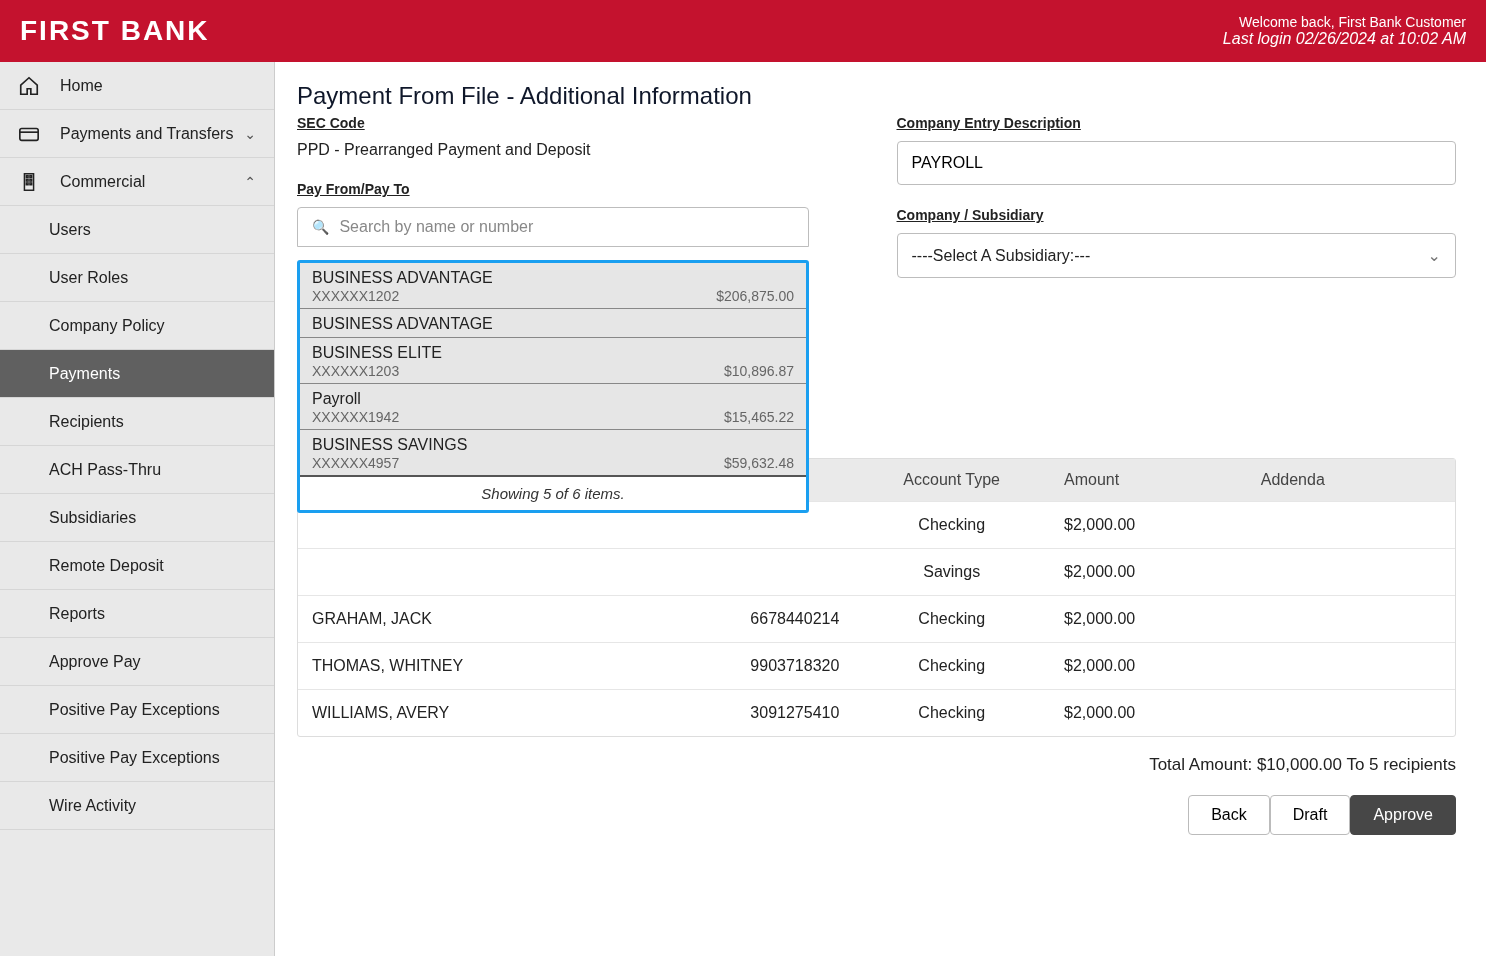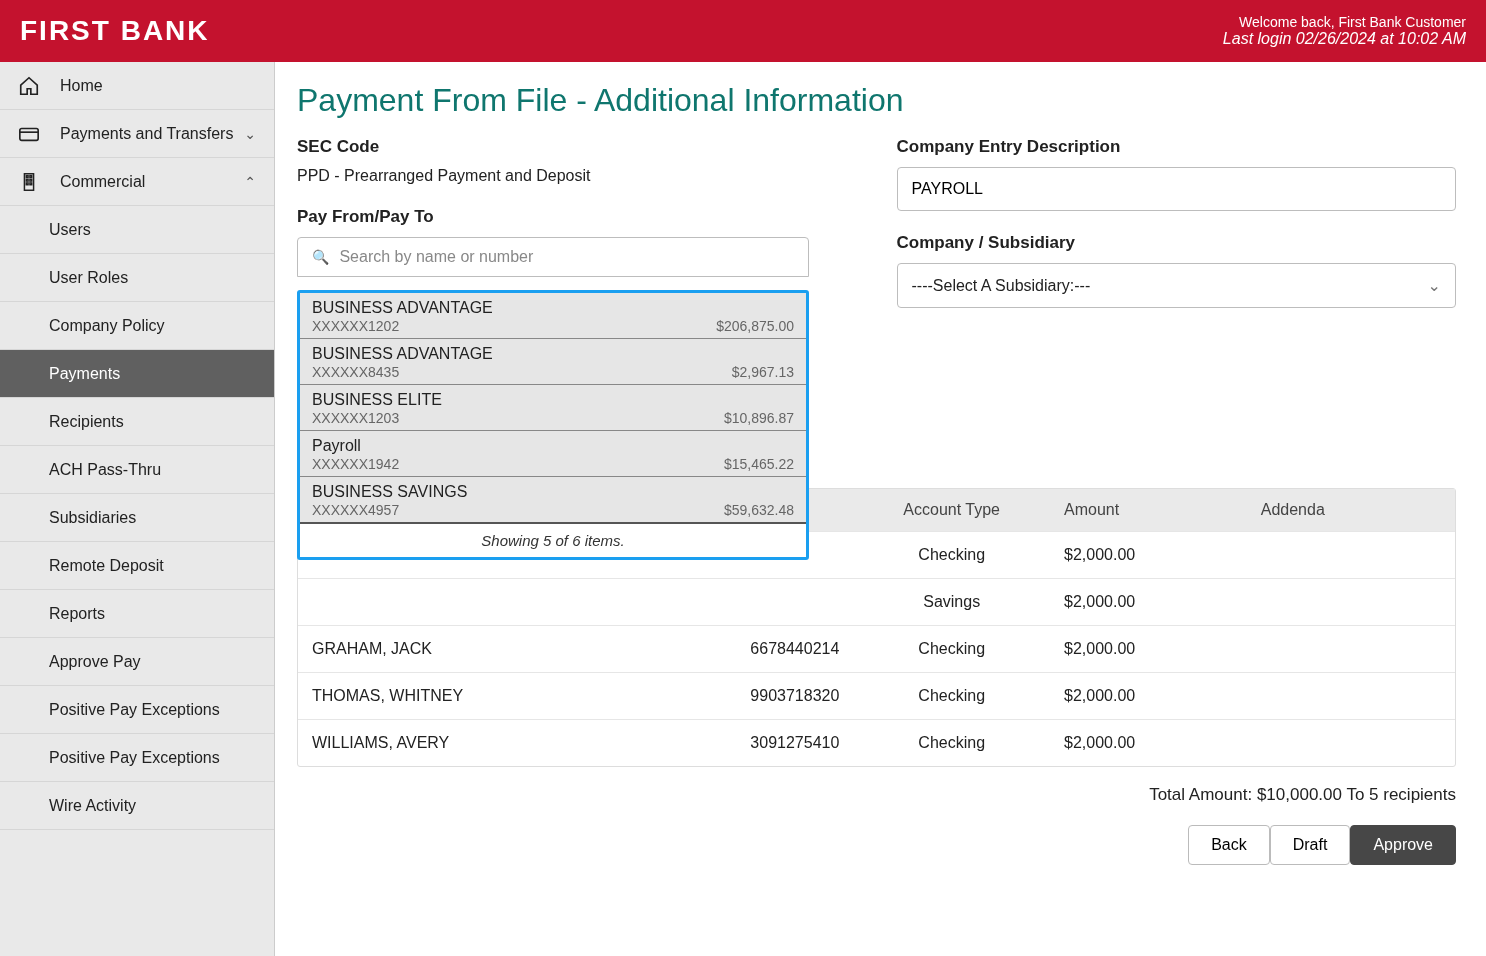--- a/index.html
+++ b/index.html
@@ -17,24 +17,24 @@
   .content { flex: 1; padding: 20px 30px 30px 22px; position: relative; }
 
   
   .nav-item { display: flex; align-items: center; padding: 0 18px; height: 48px; font-size: 16px; border-bottom: 1px solid #d6d6d6; cursor: pointer; }
   .nav-item .nav-icon { width: 28px; text-align: center; font-size: 20px; margin-right: 14px; }
   .nav-item .chev { margin-left: auto; font-size: 14px; color: #555; }
   .nav-sub { padding-left: 49px; height: 48px; display: flex; align-items: center; font-size: 16px; border-bottom: 1px solid #d6d6d6; cursor: pointer; }
   .nav-sub.active { background: #606060; color: #fff; }
 
   
-  h1 { font-size: 32px; font-weight: 400; color: #0f766e; margin-bottom: 18px; }
+  h1 { font-size: 24px; font-weight: 400; color: #0f172a; margin-bottom: 5px; }
   .row { display: flex; gap: 40px; }
   .col { flex: 1; }
-  .label { font-size: 17px; font-weight: 600; margin-bottom: 10px; display: block; }
+  .label { font-size: 14px; font-weight: 600; margin-bottom: 10px; display: block; text-decoration: underline; }
   .static-text { font-size: 16px; color: #222; margin-top: 10px; margin-bottom: 22px; }
 
   .text-input { width: 100%; border: 1px solid #bdbdbd; border-radius: 4px; padding: 12px 14px; font-size: 16px; }
   .select-box { width: 100%; border: 1px solid #bdbdbd; border-radius: 4px; padding: 12px 14px; font-size: 16px; display:flex; align-items:center; justify-content:space-between; background:#fff; cursor:pointer; }
   .select-box .chev2 { color:#777; }
 
   .search-wrap { border:1px solid #bdbdbd; border-radius: 4px 4px 0 0; padding: 10px 14px; display:flex; align-items:center; gap:10px; background:#fff; }
   .search-wrap .s-icon { color:#999; font-size:14px; }
   .search-wrap input { border:none; outline:none; font-size:16px; flex:1; color:#333; }
   .search-wrap input::placeholder { color:#888; }
@@ -152,24 +152,20 @@
             <div id="dd-items">
                 <div class="dd-row">
                   <div class="dd-name">BUSINESS ADVANTAGE</div>
                   <div class="dd-line2">
                     <span>XXXXXX1202</span>
                     <span>$206,875.00</span>
                   </div>
                 </div>
                 <div class="dd-row">
                   <div class="dd-name">BUSINESS ADVANTAGE</div>
-                  <div class="dd-line2">
-                    <span>XXXXXX8435</span>
-                    <span>$2,967.13</span>
-                  </div>
                 </div>
                 <div class="dd-row">
                   <div class="dd-name">BUSINESS ELITE</div>
                   <div class="dd-line2">
                     <span>XXXXXX1203</span>
                     <span>$10,896.87</span>
                   </div>
                 </div>
                 <div class="dd-row">
                   <div class="dd-name">Payroll</div>

